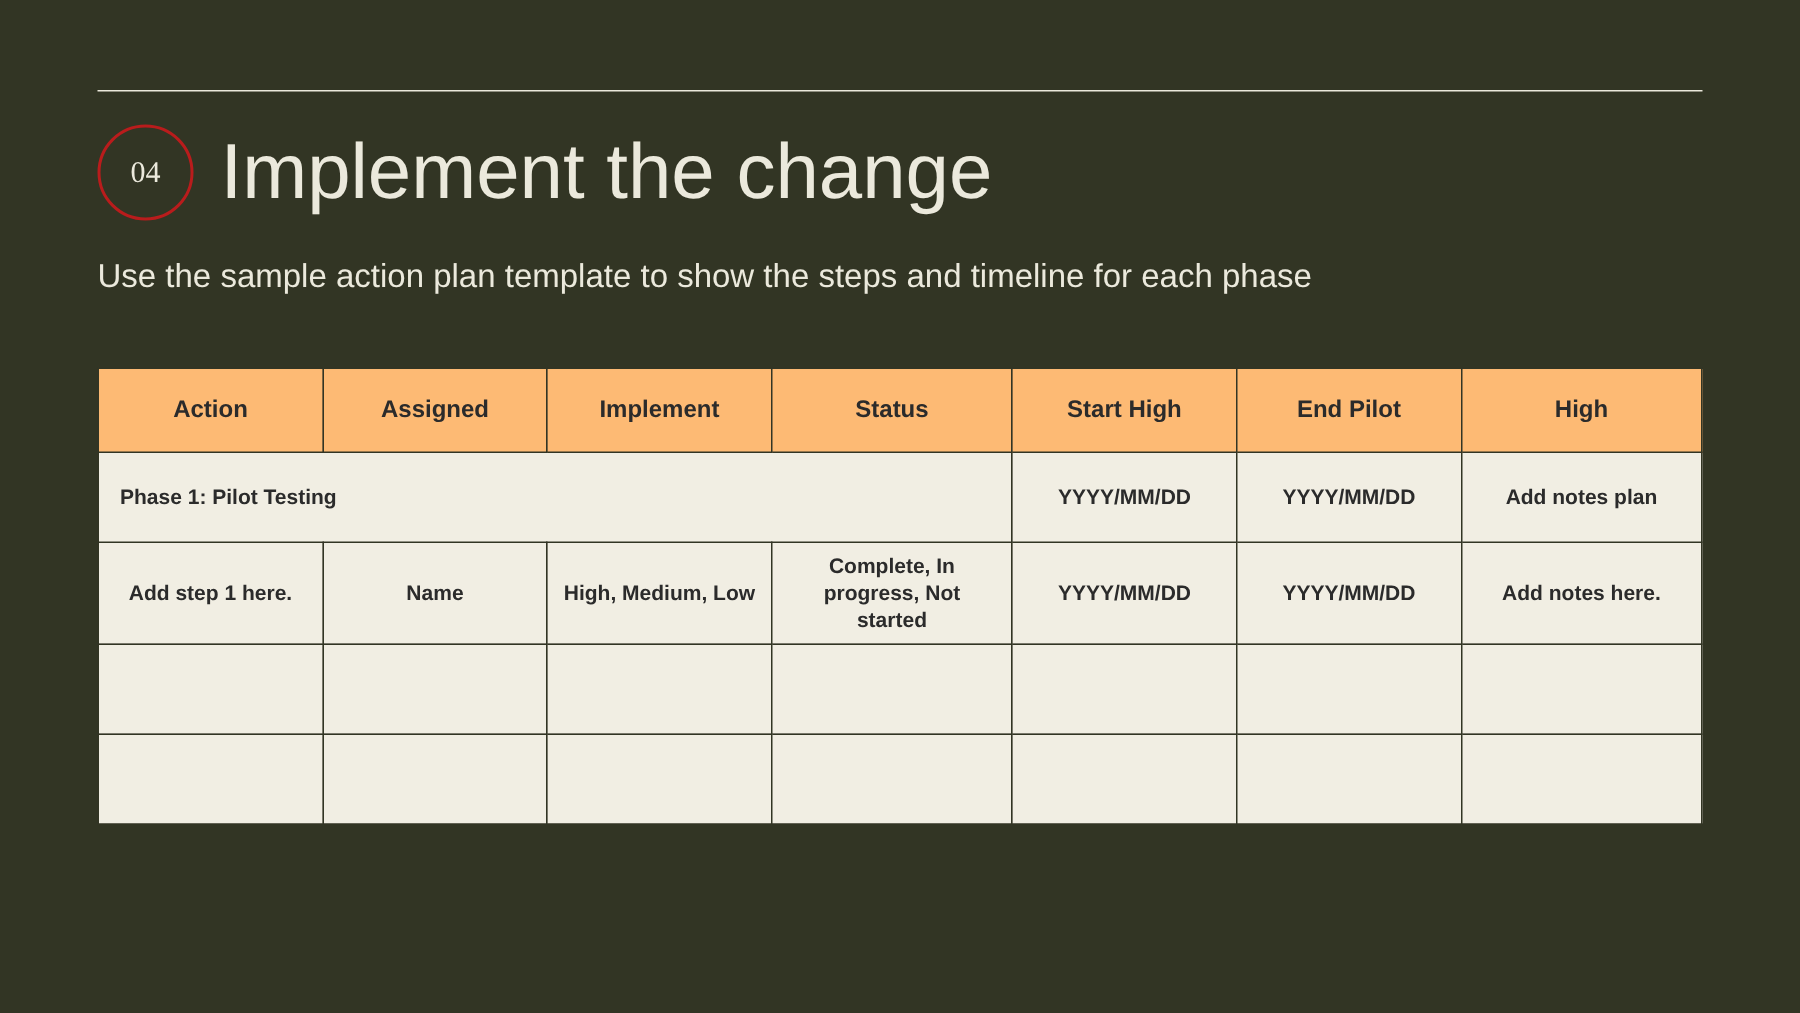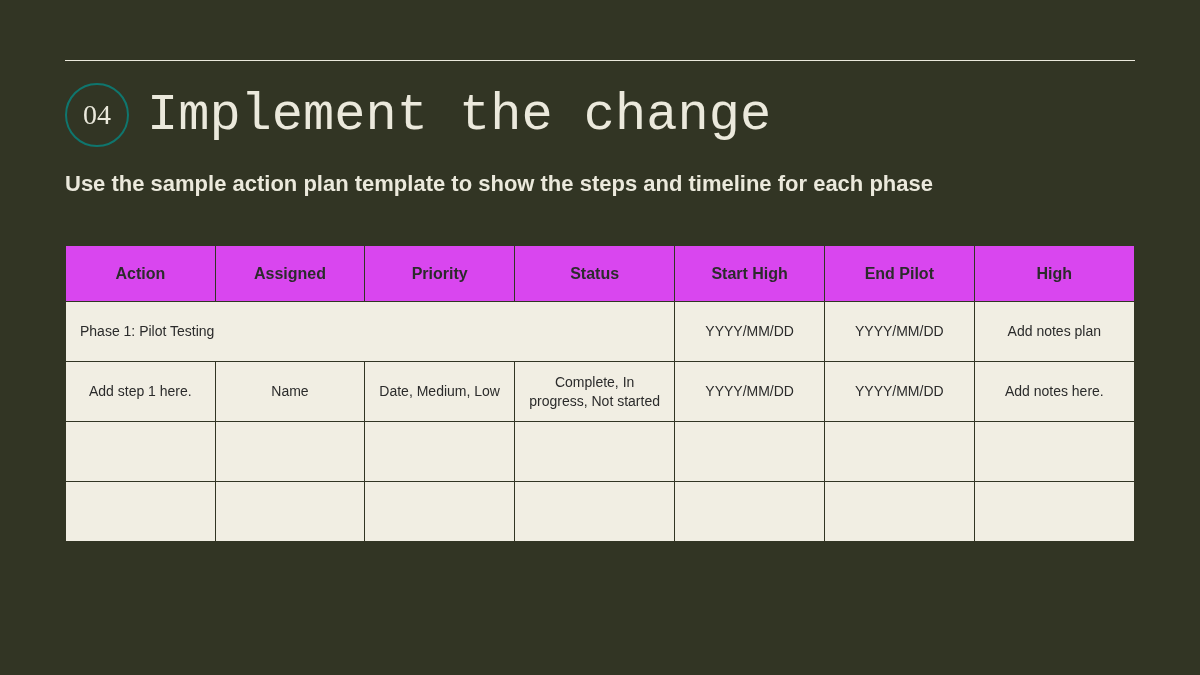--- a/index.html
+++ b/index.html
@@ -17,70 +17,71 @@
   }
   .title-row {
     display: flex;
     align-items: center;
     gap: 18px;
     margin-bottom: 24px;
   }
   .circle-num {
     width: 64px;
     height: 64px;
-    border: 2px solid #0f766e;
+    border: 2px solid #b91c1c;
     border-radius: 50%;
     display: flex;
     align-items: center;
     justify-content: center;
     font-family: Georgia, "Times New Roman", serif;
-    font-size: 28px;
+    font-size: 20px;
     color: #ebe9dc;
     flex-shrink: 0;
   }
   .title {
-    font-family: Liberation Mono, monospace;
+    font-family: Liberation Sans, sans-serif;
     font-size: 52px;
     font-weight: 400;
     color: #ebe9dc;
   }
   .subtitle {
     font-size: 22px;
-    font-weight: 700;
+    font-weight: 400;
     color: #ebe9dc;
     margin-bottom: 48px;
   }
   table {
     width: 100%;
     border-collapse: collapse;
     table-layout: fixed;
   }
   th, td {
     border: 1px solid #323524;
     padding: 0;
     text-align: center;
     vertical-align: middle;
     font-size: 14px;
     color: #2b2b2b;
+    font-weight: bold;
   }
   th {
-    background: #d946ef;
+    background: #fdba74;
     font-weight: 700;
     font-size: 16px;
     height: 56px;
   }
   td {
     background: #f1eee3;
     height: 60px;
     padding: 6px 10px;
     line-height: 1.3;
   }
   .phase-cell {
     text-align: left;
-    font-weight: 400;
+    font-weight: 700;
     padding-left: 14px;
   }
   col.c1 { width: 14%; }
   col.c2 { width: 14%; }
   col.c3 { width: 14%; }
   col.c4 { width: 15%; }
   col.c5 { width: 14%; }
   col.c6 { width: 14%; }
   col.c7 { width: 15%; }
 </style>
@@ -105,38 +106,38 @@
       <col class="c3">
       <col class="c4">
       <col class="c5">
       <col class="c6">
       <col class="c7">
   </colgroup>
   <thead>
     <tr>
       <th>Action</th>
       <th>Assigned</th>
-      <th>Priority</th>
+      <th>Implement</th>
       <th>Status</th>
       <th>Start High</th>
       <th>End Pilot</th>
       <th>High</th>
     </tr>
   </thead>
   <tbody>
     <tr>
       <td colspan="4" class="phase-cell">Phase 1: Pilot Testing</td>
       <td>YYYY/MM/DD</td>
       <td>YYYY/MM/DD</td>
       <td>Add notes plan</td>
     </tr>
     <tr>
       <td>Add step 1 here.</td>
       <td>Name</td>
-      <td>Date, Medium, Low</td>
+      <td>High, Medium, Low</td>
       <td>Complete, In progress, Not started</td>
       <td>YYYY/MM/DD</td>
       <td>YYYY/MM/DD</td>
       <td>Add notes here.</td>
     </tr>
     <tr>
       <td></td>
       <td></td>
       <td></td>
       <td></td>

